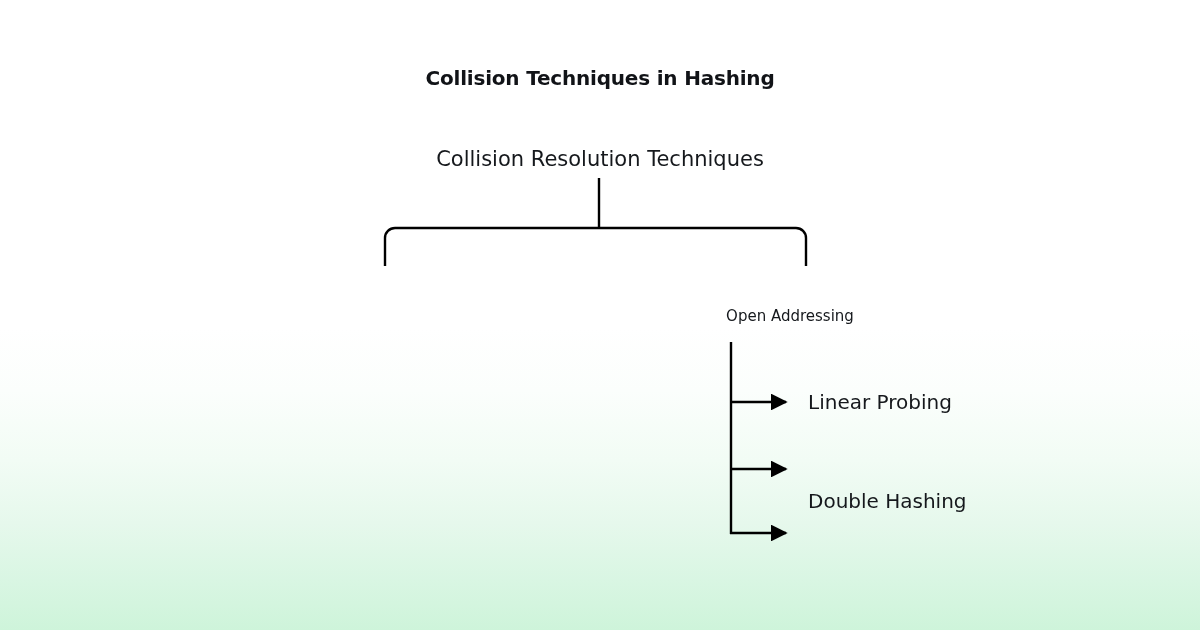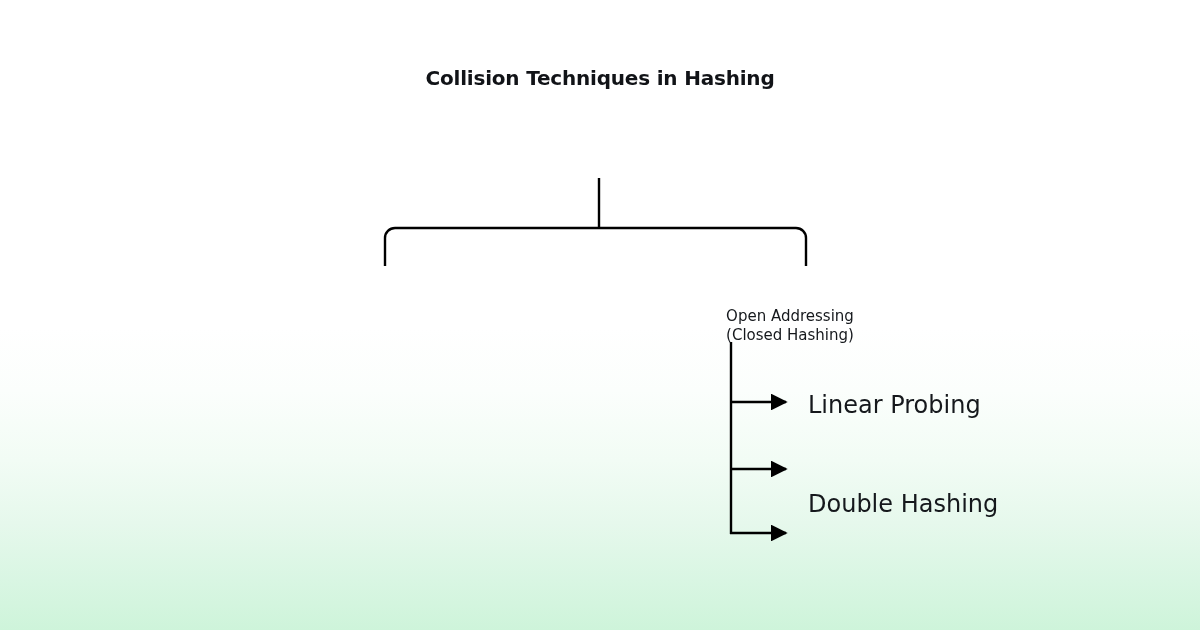--- a/index.html
+++ b/index.html
@@ -62,21 +62,21 @@
   .node {
     position:absolute;
     font-family:"DejaVu Sans", sans-serif;
     color:#15181c;
     white-space:nowrap;
     line-height:1.28;
   }
   #node-root { top:146px; left:0; width:1200px; text-align:center; font-size:21px; }
   #node-chaining { top:279px; left:293px; width:200px; text-align:center; font-size:19px; }
   #node-open { top:271px; left:690px; width:200px; text-align:center; font-size:15px;margin-top:36px; }
-  .leaf { font-size:24px; }
+  .leaf { font-size:20px; }
   #leaf-linear    { top:390px; left:808px; }
   #leaf-quadratic { top:457px; left:808px; }
   #leaf-double    { top:489px; left:808px; }
 
   svg#wires { position:absolute; inset:0; width:1200px; height:630px; }
 </style>
 </head>
 <body>
 
 <div id="stage">
@@ -101,24 +101,24 @@
 
         <line x1="731" y1="342" x2="731" y2="534"></line>
       </g>
       <g fill="none" stroke="#000000" stroke-width="2.4" marker-end="url(#arrowhead)">
         <line x1="730" y1="402" x2="786" y2="402"></line>
         <line x1="730" y1="469" x2="786" y2="469"></line>
         <line x1="730" y1="533" x2="786" y2="533"></line>
       </g>
     </svg>
 
+    <div class="node" id="node-root">Collision Resolution Techniques</div>
 
 
     <div class="node" id="node-open">
       <div>Open Addressing</div>
-      <div>(Closed Hashing)</div>
     </div>
 
     <div class="node leaf" id="leaf-linear">Linear Probing</div>
     <div class="node leaf" id="leaf-double">Double Hashing</div>
   </div>
 
 </div>
 
 </body></html>

